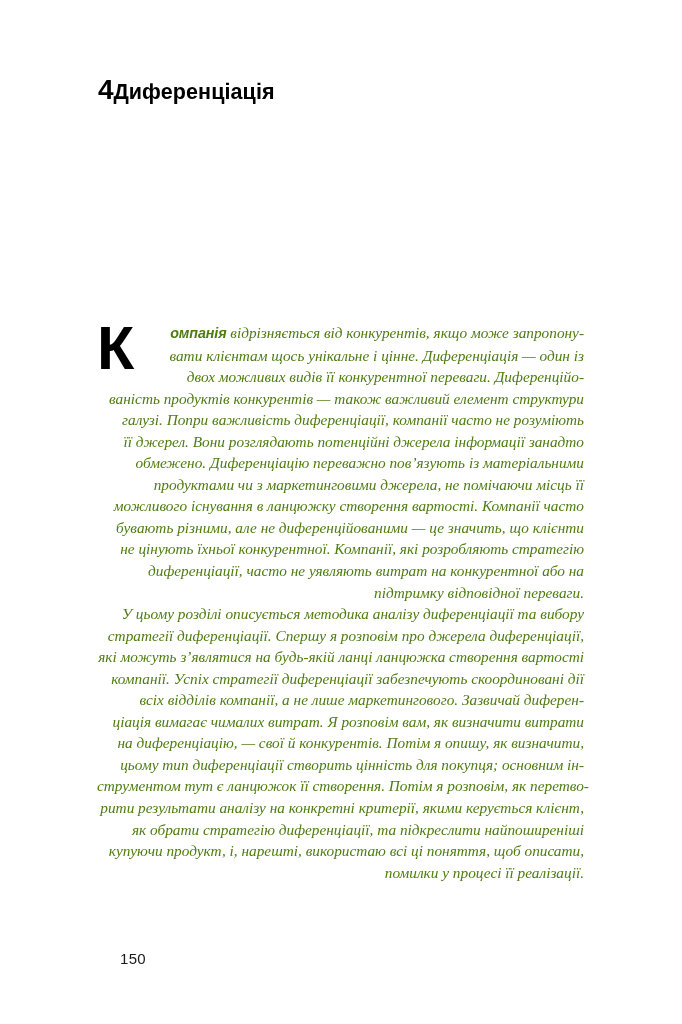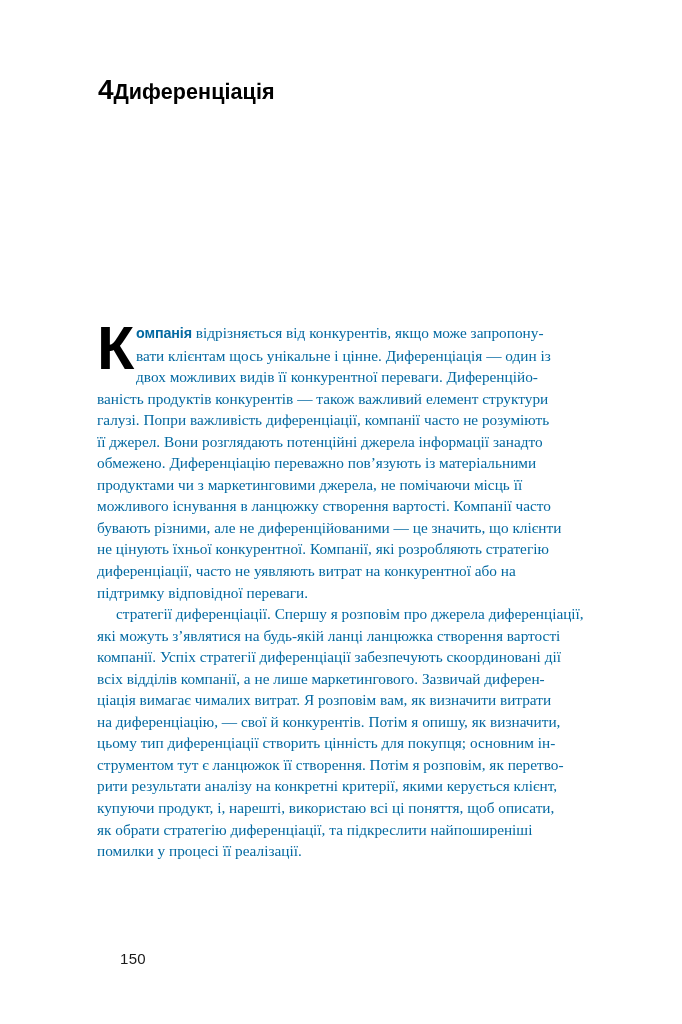--- a/index.html
+++ b/index.html
@@ -49,24 +49,25 @@
   
   .body-block {
     position: absolute;
     left: 97px;
     top: 322px;
     width: 487px;
   }
   .para {
     font-size: 15.3px;
     line-height: 21.55px;
-    text-align: left;
+    text-align: right;
     margin: 0;
-    color: #0369a1;
+    color: #4d7c0f;
     word-spacing: 0px;
+    font-style: italic;
   }
   .para + .para {
     margin-top: 0;
   }
   .para .line {
     display: block;
     white-space: pre;
   }
   .para.indent-first > .line:first-child {
     text-indent: 19px;
@@ -129,30 +130,31 @@
         <span class="line">її джерел. Вони розглядають потенційні джерела інформації занадто</span>
         <span class="line">обмежено. Диференціацію переважно пов’язують із матеріальними</span>
         <span class="line">продуктами чи з маркетинговими джерела, не помічаючи місць її</span>
         <span class="line">можливого існування в ланцюжку створення вартості. Компанії часто</span>
         <span class="line">бувають різними, але не диференційованими — це значить, що клієнти</span>
         <span class="line">не цінують їхньої конкурентної. Компанії, які розробляють стратегію</span>
         <span class="line">диференціації, часто не уявляють витрат на конкурентної або на</span>
         <span class="line">підтримку відповідної переваги.</span>
       </p>
     <p class="para indent-first">
+        <span class="line">У цьому розділі описується методика аналізу диференціації та вибору</span>
         <span class="line">стратегії диференціації. Спершу я розповім про джерела диференціації,</span>
         <span class="line">які можуть з’являтися на будь-якій ланці ланцюжка створення вартості</span>
         <span class="line">компанії. Успіх стратегії диференціації забезпечують скоординовані дії</span>
         <span class="line">всіх відділів компанії, а не лише маркетингового. Зазвичай диферен-</span>
         <span class="line">ціація вимагає чималих витрат. Я розповім вам, як визначити витрати</span>
         <span class="line">на диференціацію, — свої й конкурентів. Потім я опишу, як визначити,</span>
         <span class="line">цьому тип диференціації створить цінність для покупця; основним ін-</span>
         <span class="line">струментом тут є ланцюжок її створення. Потім я розповім, як перетво-</span>
         <span class="line">рити результати аналізу на конкретні критерії, якими керується клієнт,</span>
+        <span class="line">як обрати стратегію диференціації, та підкреслити найпоширеніші</span>
         <span class="line">купуючи продукт, і, нарешті, використаю всі ці поняття, щоб описати,</span>
-        <span class="line">як обрати стратегію диференціації, та підкреслити найпоширеніші</span>
         <span class="line">помилки у процесі її реалізації.</span>
       </p>
   </div>
 
   <div class="folio">150</div>
 
 </div>
 
 </body></html>

